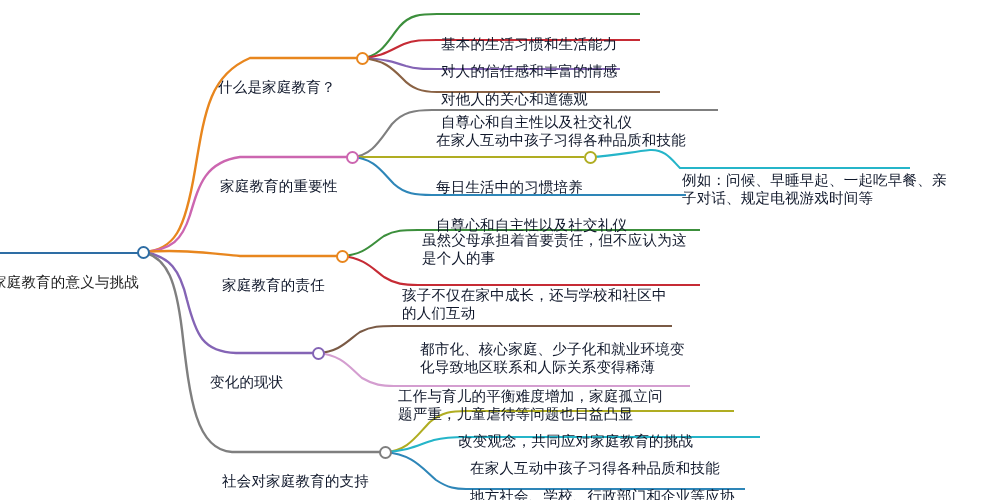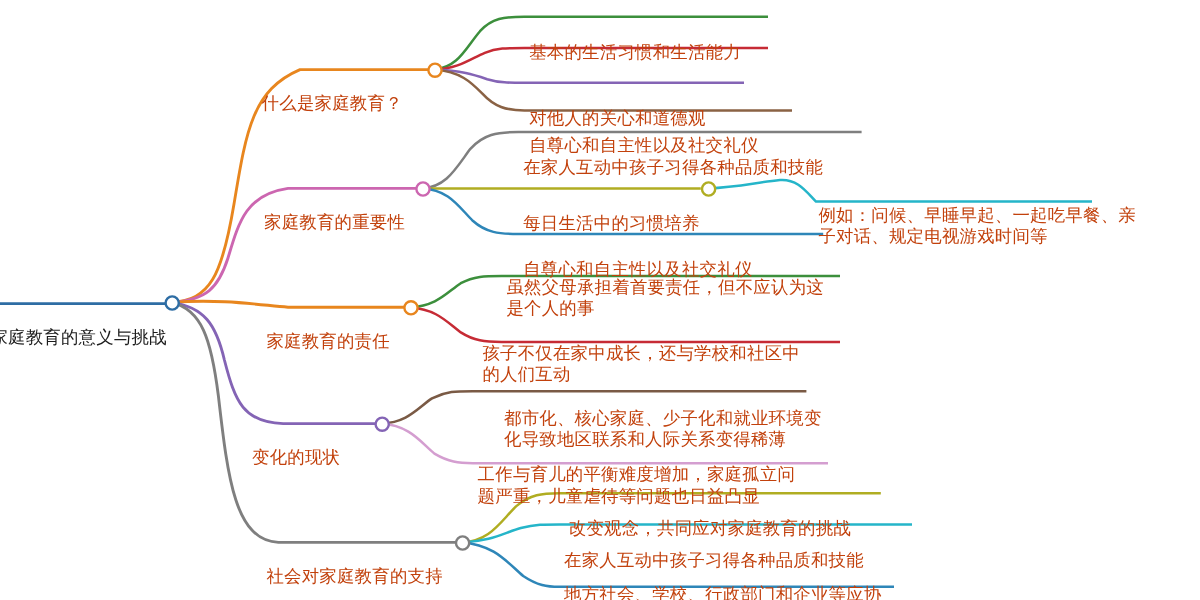--- a/index.html
+++ b/index.html
@@ -25,21 +25,21 @@
   .node {
     position: absolute;
     white-space: pre;
     color: #1a1a1a;
     line-height: 1.28;
   }
   .node-label {
     display: block;
     white-space: pre-line;
     font-size: 14.5px;
-    color: #c2410c;
+    color: #0f172a;
     letter-spacing: 0.2px;
   }
   .root-node .node-label {
     font-size: 14.5px;
     color: #1c1c1c;
   }
   .branch-node .node-label { font-size: 14.5px; }
   .leaf-node .node-label { font-size: 14.5px; }
   .dot {
     position: absolute;
@@ -93,20 +93,23 @@
   <span class="dot" style="left:137px; top:246px; border-color:#2e6da4;"></span>
 
   <div class="node branch-node" style="left:218px; top:37px;">
     <span class="node-label">什么是家庭教育？</span>
   </div>
   <span class="dot" style="left:356px; top:52px; border-color:#e8861e;"></span>
 
   <div class="node leaf-node" style="left:441px; top:-6px;">
     <span class="node-label">基本的生活习惯和生活能力</span>
   </div>
+  <div class="node leaf-node" style="left:441px; top:21px;">
+    <span class="node-label">对人的信任感和丰富的情感</span>
+  </div>
   <div class="node leaf-node" style="left:441px; top:49px;">
     <span class="node-label">对他人的关心和道德观</span>
   </div>
   <div class="node leaf-node" style="left:441px; top:72px;">
     <span class="node-label">自尊心和自主性以及社交礼仪</span>
   </div>
 
   <div class="node branch-node" style="left:220px; top:136px;">
     <span class="node-label">家庭教育的重要性</span>
   </div>
@@ -153,21 +156,21 @@
   <div class="node leaf-node" style="left:398px; top:346px;">
     <span class="node-label">工作与育儿的平衡难度增加，家庭孤立问
 题严重，儿童虐待等问题也日益凸显</span>
   </div>
 
   <div class="node branch-node" style="left:222px; top:431px;">
     <span class="node-label">社会对家庭教育的支持</span>
   </div>
   <span class="dot" style="left:379px; top:446px; border-color:#7f7f7f;"></span>
 
-  <div class="node leaf-node" style="left:474px; top:391px;font-family:Liberation Serif, serif;">
+  <div class="node leaf-node" style="left:458px; top:391px;font-family:Liberation Serif, serif;">
     <span class="node-label">改变观念，共同应对家庭教育的挑战</span>
   </div>
   <div class="node leaf-node" style="left:470px; top:418px;">
     <span class="node-label">在家人互动中孩子习得各种品质和技能</span>
   </div>
   <div class="node leaf-node" style="left:470px; top:446px;">
     <span class="node-label">地方社会、学校、行政部门和企业等应协
 作，成为家庭教育的支持力量</span>
   </div>
 

